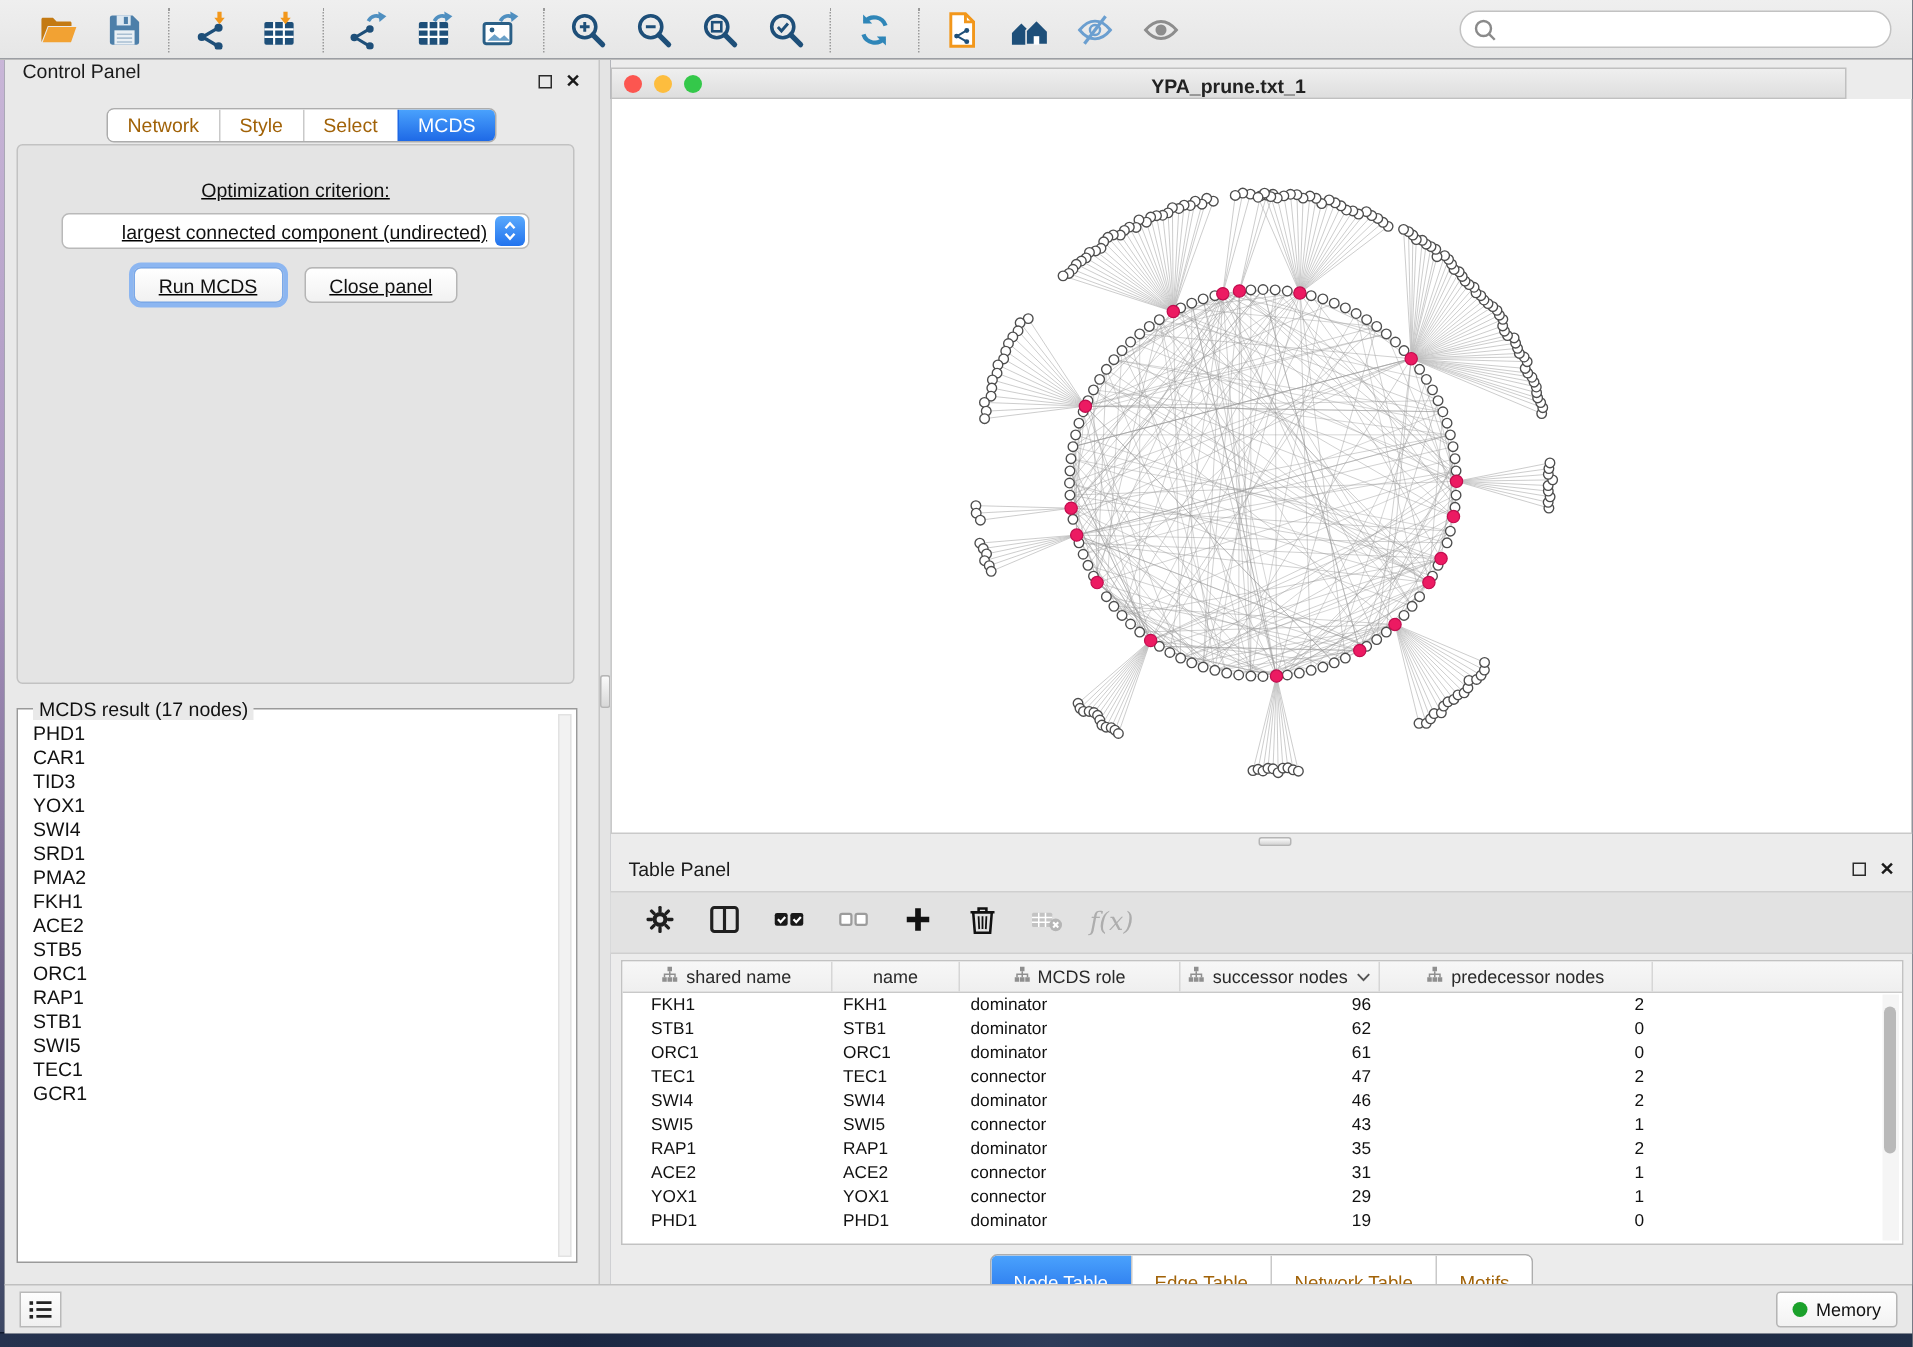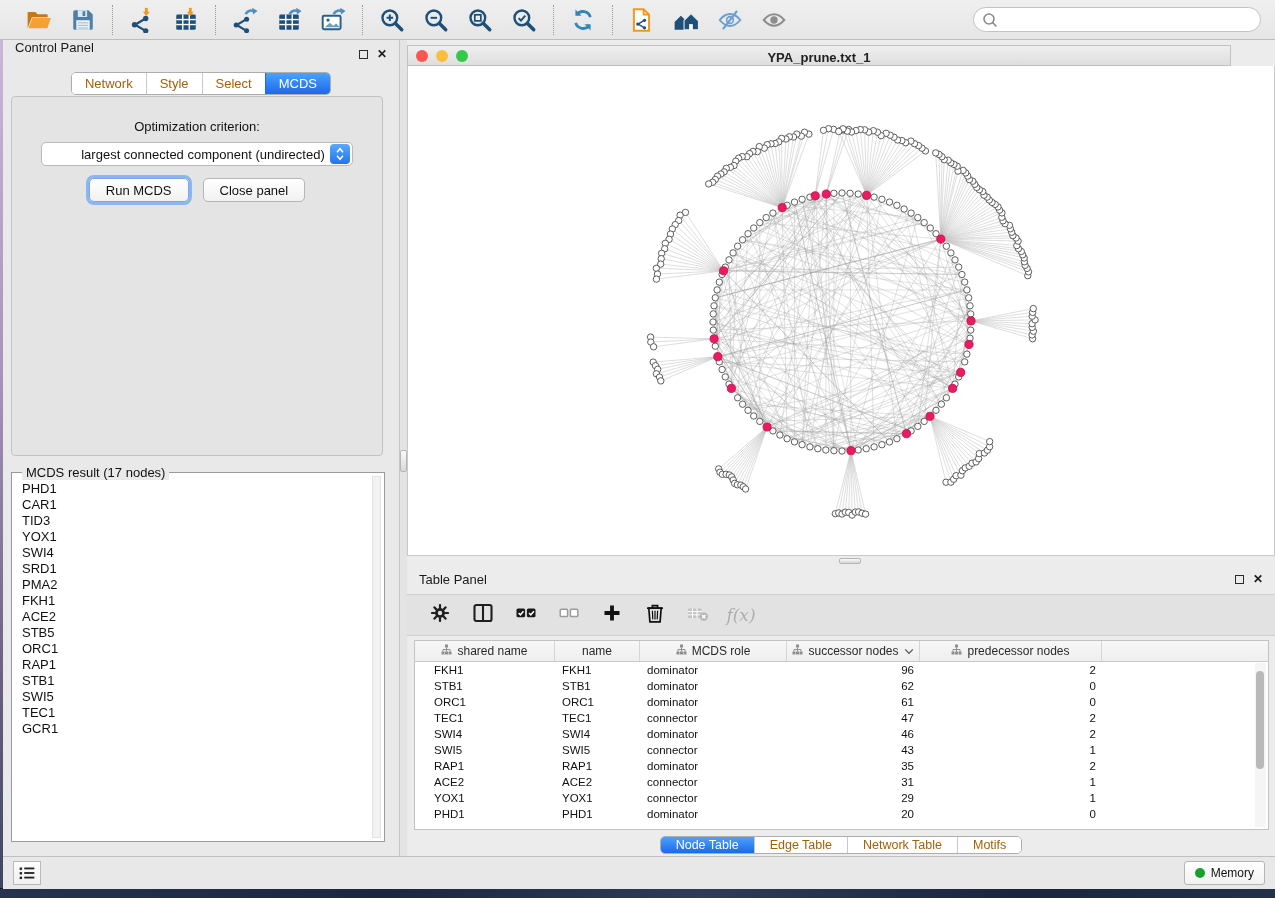--- a/index.html
+++ b/index.html
@@ -35,21 +35,21 @@
   .float-btn { width:9px; height:9px; border:1.5px solid #2b2b2b; display:inline-block; cursor:pointer; }
   .close-btn { font-size:12px; font-weight:bold; color:#1a1a1a; line-height:1; cursor:pointer; }
 
   .cp-tabs { display:flex; justify-content:center; margin-top:4px; }
   .seg { display:inline-flex; border:1px solid #adadad; border-radius:5px; overflow:hidden; background:#fff; }
   .seg-btn { padding:3px 13px; font-size:13px; color:#a16207; background:#fff; border-left:1px solid #c9c9c9; cursor:pointer; white-space:nowrap; }
   .seg-btn:first-child { border-left:none; }
   .seg-btn.active { background:linear-gradient(#4aa2fd,#1e69e6); color:#fff; border-left-color:#1e69e6; }
 
   .cp-options { position:absolute; left:8px; right:16px; top:56px; height:360px;
-    background:#e4e4e4; border:1px solid #c2c2c2; border-radius:4px; }
+    background:#e4e4e4; border:1px solid #c2c2c2; border-radius:4px;text-decoration:underline; }
   .opt-label { text-align:center; font-size:13px; color:#111; margin-top:22px; }
   .dropdown { margin:8px auto 0 auto; width:312px; height:24px; background:#fff;
     border:1px solid #b9b9b9; border-radius:5px; display:flex; align-items:center; cursor:pointer; position:relative; }
   .dropdown .dd-text { flex:1; text-align:center; font-size:13px; color:#111; padding-left:6px; white-space:nowrap;margin-left:28px; }
   .dd-stepper { width:20px; height:20px; margin-right:2px; border-radius:4px;
     background:linear-gradient(#5aaafd,#2273ee); display:flex; align-items:center; justify-content:center; }
   .cp-buttons { display:flex; justify-content:center; gap:14px; margin-top:12px; }
   .btn { height:24px; padding:0 16px; font-size:13px; color:#111; background:linear-gradient(#ffffff,#f1f1f1);
     border:1px solid #b5b5b5; border-radius:5px; cursor:pointer; font-family:"Liberation Sans",sans-serif; }
   .btn.focused { box-shadow:0 0 0 3px rgba(92,156,247,.65); border-color:#7aa8e8; }
@@ -94,21 +94,21 @@
   .th { display:flex; align-items:center; justify-content:center; gap:5px; font-size:12px; color:#2a2a2a;
     border-right:1px solid #d6d6d6; cursor:pointer; white-space:nowrap; }
   .th:last-child { border-right:none; }
   .tgrid-row { display:grid; grid-template-columns:140px 85px 147px 133px 182px 1fr; height:16px; }
   .td { font-size:11.5px; color:#111; line-height:16px; white-space:nowrap; overflow:hidden; }
   .td.l1 { padding-left:19px; } .td.l { padding-left:7px; } .td.r { text-align:right; padding-right:6px; }
   .tp-scroll { position:absolute; top:22px; right:2px; bottom:2px; width:11px; background:#f5f5f5; }
   .tp-thumb { position:absolute; top:8px; left:1px; width:8px; height:98px; background:#b9b9b9; border-radius:4px; cursor:pointer; }
 
   .tp-tabs { position:absolute; left:0; top:270px; width:868px; display:flex; justify-content:center; }
-  .tp-tabs .seg-btn { font-size:12.5px; padding:1px 15px; }
+  .tp-tabs .seg-btn { font-size:12.5px; padding:11px 15px; }
 
   
   .status-bar { position:absolute; left:3px; top:856px; width:1272px; height:33px;
     background:#e8e8e8; border-top:1px solid #c0c0c0; display:flex; align-items:center; padding:0 10px; }
   .sb-btn { width:28px; height:24px; background:linear-gradient(#fdfdfd,#f0f0f0); border:1px solid #b9b9b9;
     display:flex; align-items:center; justify-content:center; cursor:pointer; }
   .mem-btn { margin-left:auto; height:24px; background:linear-gradient(#ffffff,#f2f2f2); border:1px solid #b5b5b5;
     border-radius:3px; display:flex; align-items:center; gap:6px; padding:0 10px; font-size:12px; color:#111; cursor:pointer; }
   .mem-dot { width:10px; height:10px; border-radius:50%; background:#1ba12b; }
 </style>
@@ -1354,21 +1354,21 @@
               <span class="td l">YOX1</span>
               <span class="td l">connector</span>
               <span class="td r">29</span>
               <span class="td r">1</span>
               <span class="td"></span>
             </div>
             <div class="tgrid-row">
               <span class="td l1">PHD1</span>
               <span class="td l">PHD1</span>
               <span class="td l">dominator</span>
-              <span class="td r">20</span>
+              <span class="td r">19</span>
               <span class="td r">0</span>
               <span class="td"></span>
             </div>
           </div>
         <div class="tp-scroll">
             <div class="tp-thumb"></div>
           </div>
       </div>
       <div class="tp-tabs">
           <span class="seg" id="tp-tabs">

